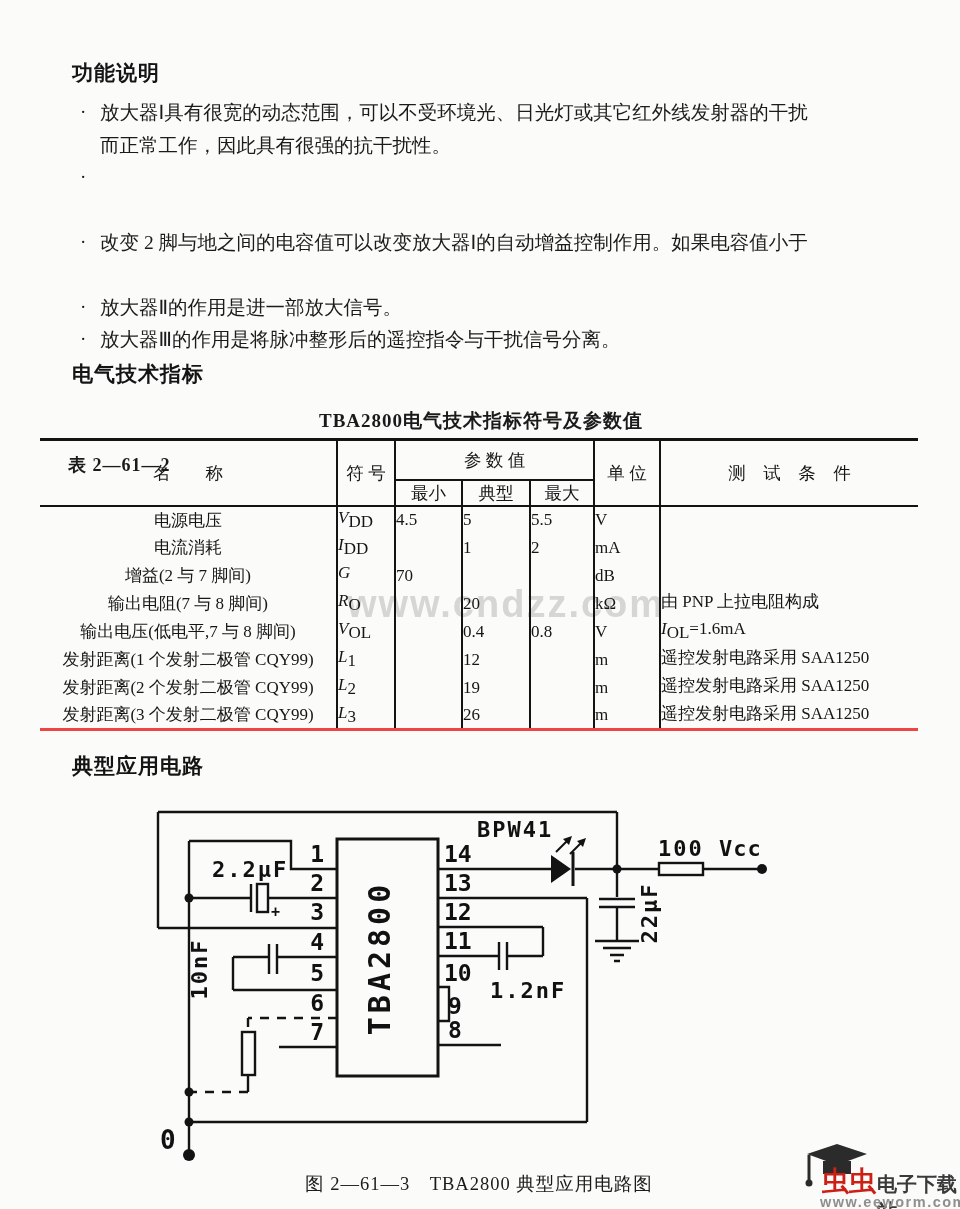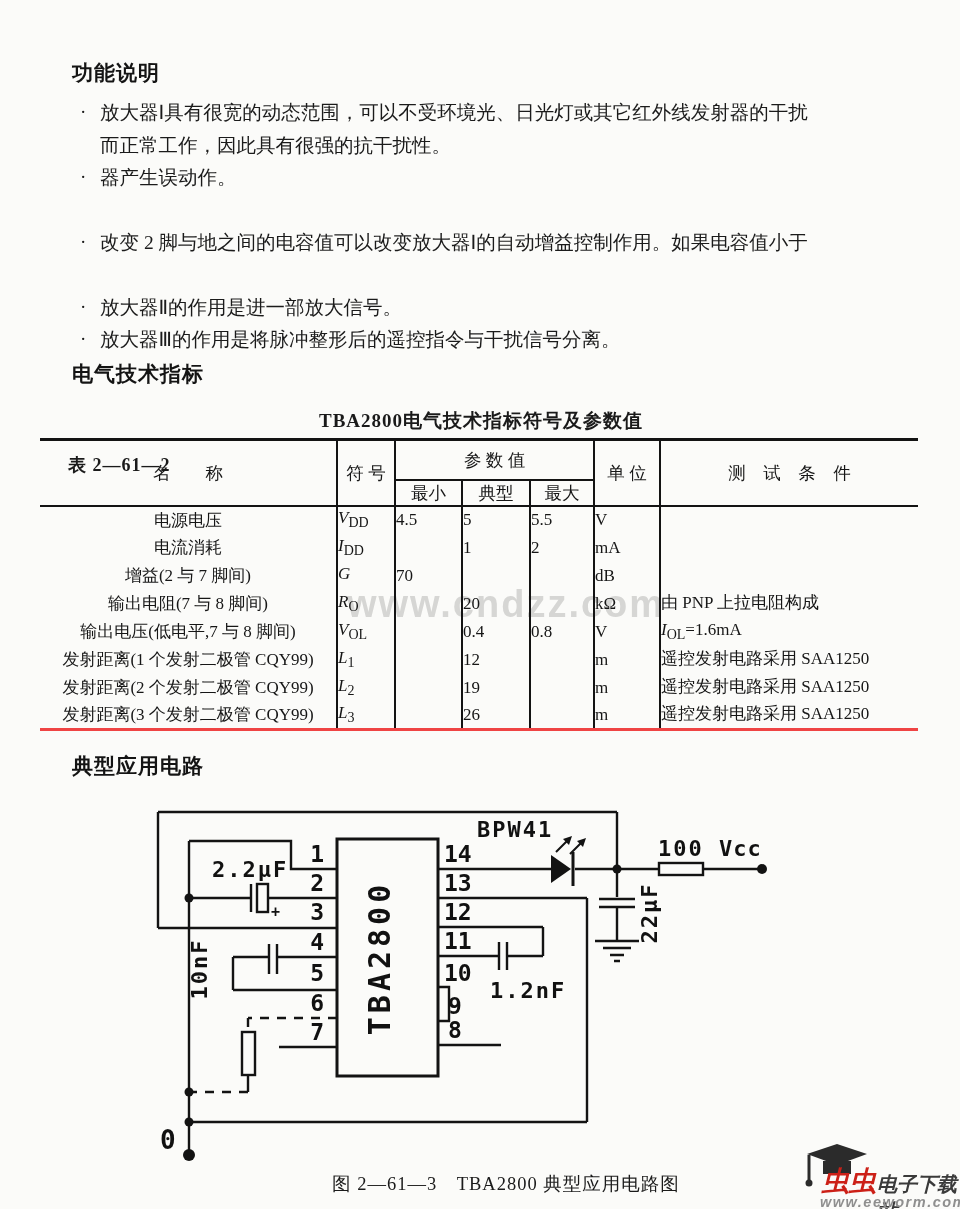--- a/index.html
+++ b/index.html
@@ -13,21 +13,21 @@
   .tbl-label{font-size:18px;font-weight:bold;letter-spacing:1px;}
   .tbl-title{font-size:19px;font-weight:bold;text-align:center;letter-spacing:1px;}
   #spec-table{position:absolute;left:40px;top:438px;width:878px;border-collapse:collapse;table-layout:fixed;
               border-top:3px solid #131313;border-bottom:3px solid #ef4444;font-size:17px;color:#161616;}
   #spec-table th{font-weight:normal;font-size:17.5px;padding:0;text-align:center;}
   #spec-table td{padding:0;}
   .bl{border-left:2px solid #131313;}
   .hb{border-bottom:2px solid #131313;}
   td.c-name{text-align:center;padding-left:5px;}
   td.c-sym{font-style:italic;padding-left:10px;font-family:"Liberation Serif",serif;}
-  td.c-sym sub, .csub{font-style:normal;font-size:14px;}
+  td.c-sym sub, .csub{font-style:normal;font-size:17px;}
   td.c-num{}
   td.c-cond{text-align:left;padding-left:8px;}
   .csym{font-style:italic;}
   #cndzz{font-family:"Liberation Sans",sans-serif;font-weight:bold;font-size:38px;
          color:#d6d6d4;letter-spacing:2px;}
   #caption{font-size:18.5px;letter-spacing:1px;color:#1b1b1b;}
   .logo-brand{font-family:"Liberation Sans",sans-serif;font-weight:bold;font-size:27px;}
   .logo-suffix{font-family:"Liberation Sans",sans-serif;font-weight:bold;font-size:20px;color:#3a3a3a;}
   .logo-url{font-family:"Liberation Sans",sans-serif;font-weight:bold;font-size:14.5px;color:#8f8f8f;letter-spacing:1.5px;}
   svg text{font-family:"DejaVu Sans Mono",monospace;font-weight:bold;fill:#111;}
@@ -39,21 +39,20 @@
 
   <div class="abs heading" style="left:72px;top:31px;margin-top:28px;">功能说明</div>
 
   <div class="bullet" style="top:96px;">
     <span class="mk">·</span>
     <span>放大器Ⅰ具有很宽的动态范围，可以不受环境光、日光灯或其它红外线发射器的干扰</span>
     <span class="l2">而正常工作，因此具有很强的抗干扰性。</span>
   </div>
   <div class="bullet" style="top:161px;">
     <span class="mk">·</span>
-    <span class="l2">器产生误动作。</span>
   </div>
   <div class="bullet" style="top:226px;">
     <span class="mk">·</span>
     <span>改变 2 脚与地之间的电容值可以改变放大器Ⅰ的自动增益控制作用。如果电容值小于</span>
   </div>
   <div class="bullet" style="top:291px;">
     <span class="mk">·</span>
     <span>放大器Ⅱ的作用是进一部放大信号。</span>
   </div>
   <div class="bullet" style="top:323px;">
@@ -246,23 +245,23 @@
       <text x="444" y="862">14</text>
       <text x="444" y="891">13</text>
       <text x="444" y="920">12</text>
       <text x="444" y="949">11</text>
       <text x="444" y="981">10</text>
       <text x="448" y="1014">9</text>
       <text x="448" y="1038">8</text>
     </g>
   </svg>
 
-  <div id="caption" class="abs" style="left:332px;top:1171px;">图 2—61—3　TBA2800 典型应用电路图</div>
-
-  <div class="abs" style="left:788px;top:1135px;width:172px;height:74px;font-style:italic;">
+  <div id="caption" class="abs" style="left:305px;top:1171px;">图 2—61—3　TBA2800 典型应用电路图</div>
+
+  <div class="abs" style="left:788px;top:1135px;width:172px;height:74px;">
     <svg class="abs" style="left:5px;top:3px;" width="78" height="56" viewBox="0 0 78 56">
       <polygon points="14,16 44,6 74,16 44,27" fill="#2b2b2b"></polygon>
       <polygon points="30,23 58,23 58,36 30,36" fill="#2b2b2b"></polygon>
       <path d="M16 17 V42" stroke="#2b2b2b" stroke-width="3" fill="none"></path>
       <circle cx="16" cy="45" r="3.5" fill="#2b2b2b"></circle>
     </svg>
     <span class="abs logo-brand" style="left:34px;top:28px;color:#cc2017;">虫虫</span>
     <span class="abs logo-suffix" style="left:89px;top:36px;">电子下载站</span>
     <span class="abs logo-url" style="left:32px;top:59px;">www.eeworm.com</span>
   </div>

